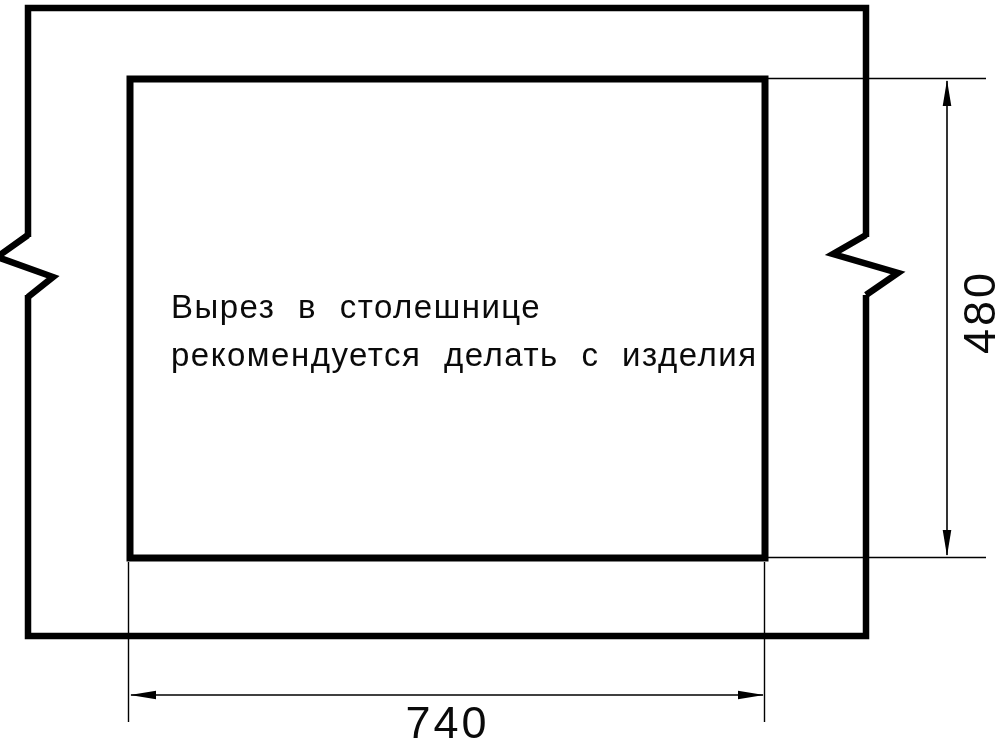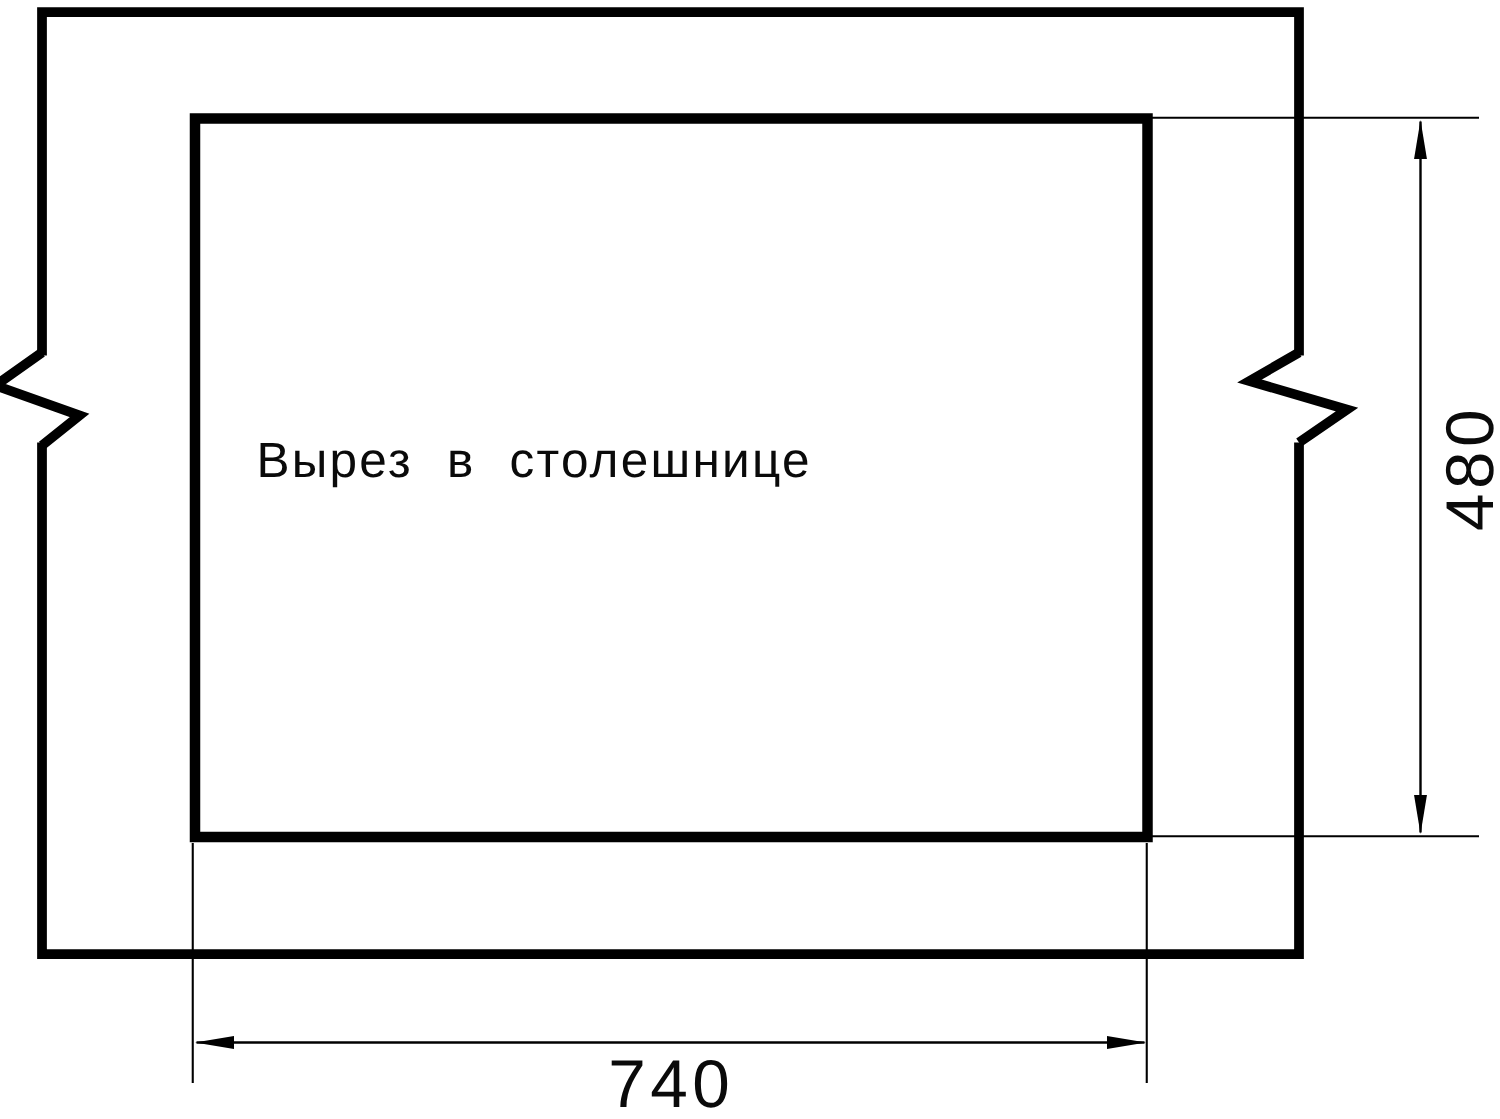--- a/index.html
+++ b/index.html
@@ -67,19 +67,20 @@
     <line x1="768" y1="78.5" x2="986" y2="78.5" stroke-width="1.4" stroke="#000000"></line>
     <line x1="768" y1="557.5" x2="986" y2="557.5" stroke-width="1.4" stroke="#000000"></line>
 
     <line x1="947" y1="81" x2="947" y2="555" stroke-width="1.6" stroke="#000000"></line>
     <polygon points="947,80 942.7,106 951.3,106" fill="#000000"></polygon>
     <polygon points="947,556 942.7,530 951.3,530" fill="#000000"></polygon>
   </svg>
 
   <div class="note">
     <div>Вырез в столешнице</div>
+    <div>рекомендуется делать с изделия</div>
   </div>
 
   <div class="dim-label dim-label--width">740</div>
 
   <div class="dim-label dim-label--height">480</div>
 
 </div>
 
 </body></html>

